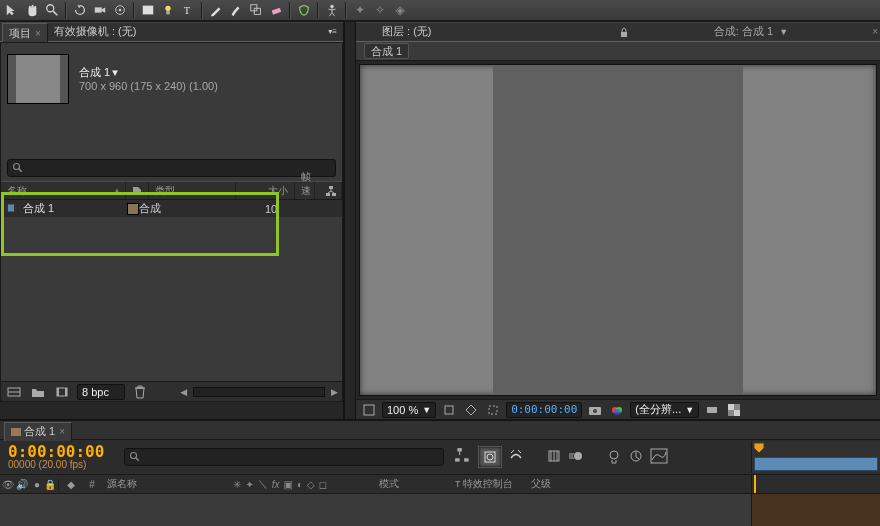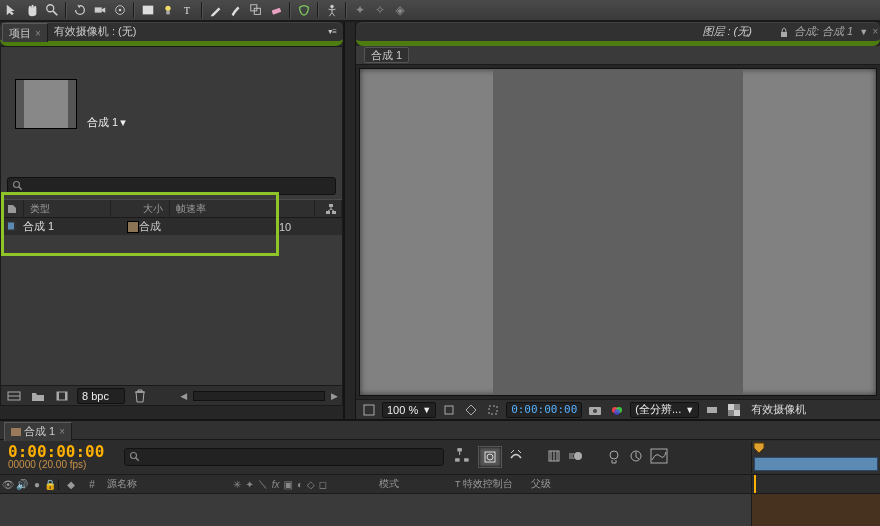--- a/index.html
+++ b/index.html
@@ -57,58 +57,56 @@
   .right-col {
     flex: 1;
     display: flex;
     flex-direction: column;
   }
   .gap-col { width: 10px; background:#262626; border-right:1px solid #141414;}
   
   .tabs-bar {
     height: 19px;
     background: #313131;
-    border-bottom: 5px solid #4d7c0f;
+    border-bottom: 1px solid #4d7c0f;
     display: flex;
     align-items: center;
     padding: 0 2px;
     box-shadow: inset 0 1px 0 #404040;
-    border-radius: 7px;
   }
   .tab {
     height: 18px;
     display: flex;
     align-items: center;
     padding: 0 6px;
     color: #ccc;
     position: relative;
   }
   .tab.active {
     background: #3a3a3a;
     border-top: 1px solid #5a5a5a;
     border-left: 1px solid #5a5a5a;
     border-right: 1px solid #1a1a1a;
     top: 1px;
   }
   .close-x { margin-left: 4px; color:#888; font-size:10px;}
-  .right-col .tabs-bar { justify-content: flex-end; font-style: italic; }
+  .right-col .tabs-bar { justify-content: space-between; }
   
   .project-panel {
     flex: 0 0 358px;
     display: flex;
     flex-direction: column;
     background: #3a3a3a;
     border: 1px solid #1a1a1a;
   }
   .proj-head {
     display: flex;
-    padding: 4px 14px;
+    padding: 4px 6px;
     height: 64px;
-    align-items:flex-end;
-    margin-top:14px;
+    align-items:center;
   }
   .thumb {
     width: 60px;
     height: 48px;
     background: #888;
     border: 1px solid #000;
     position: relative;
     overflow: hidden;
   }
   .thumb::before, .thumb::after {
@@ -453,35 +451,40 @@
       <div style="flex:1"></div>
       <div class="tri" style="margin-right:4px">▾≡</div>
     </div>
 
     <div class="project-panel">
 
       <div class="proj-head">
         <div class="thumb"></div>
         <div class="proj-meta">
           <div class="title"><span>合成 1</span><span class="dd">▾</span></div>
+          <div>700 x 960  (175 x 240) (1.00)</div>
         </div>
       </div>
       <div style="height:40px"></div>
 
       <div class="search-bar">
         <svg width="12" height="12" viewBox="0 0 16 16">
             <circle cx="6" cy="6" r="4" stroke="#888" fill="none" stroke-width="1.5"></circle>
             <line x1="9" y1="9" x2="13" y2="13" stroke="#888" stroke-width="2"></line>
           </svg>
         <input type="text" style="">
       </div>
 
       <div class="hi-box"></div>
 
       <div class="col-headers">
+        <div style="width:118px">
+            <span>名称</span>
+            <span style="position:absolute;right:4px;color:#777;font-size:8px">▲</span>
+          </div>
         <div style="width:16px">
             <svg width="10" height="10" viewBox="0 0 10 10">
               <path d="M1 1 L6 1 L9 4 L9 9 L1 9 Z" fill="#999"></path>
             </svg>
           </div>
         <div style="width:80px">类型</div>
         <div style="width:46px;justify-content:flex-end;padding-right:6px">大小</div>
         <div style="flex:1">帧速率</div>
         <div style="width:20px;justify-content:center">
             <svg width="12" height="12" viewBox="0 0 12 12">
@@ -501,21 +504,21 @@
                 <rect x="1" y="2" width="10" height="8" fill="#5b8bb5" stroke="#333"></rect>
                 <rect x="1" y="2" width="2" height="8" fill="#333"></rect>
                 <rect x="9" y="2" width="2" height="8" fill="#333"></rect>
               </svg></div>
           <div style="width:100px;color:#ddd">合成 1</div>
           <div style="width:16px">
               <div class="swatch"></div>
             </div>
           <div style="width:80px;color:#ccc">合成</div>
           <div style="width:46px"></div>
-          <div style="width:40px;text-align:center;color:#ccc">10</div>
+          <div style="width:40px;text-align:left;color:#ccc">10</div>
         </div>
       </div>
 
       <div class="proj-footer">
         <div class="fbtn">
             <svg width="14" height="12" viewBox="0 0 14 12">
               <rect x="1" y="2" width="12" height="8" fill="none" stroke="#aaa"></rect>
               <line x1="1" y1="6" x2="13" y2="6" stroke="#aaa"></line>
             </svg>
           </div>
@@ -614,21 +617,20 @@
             <rect x="1" y="3" width="10" height="6" fill="#aaa"></rect>
           </svg>
         </div>
       <div class="fbtn">
           <svg width="12" height="12" viewBox="0 0 12 12">
             <rect width="12" height="12" fill="#888"></rect>
             <rect x="0" y="0" width="6" height="6" fill="#ccc"></rect>
             <rect x="6" y="6" width="6" height="6" fill="#ccc"></rect>
           </svg>
         </div>
-      <div style="flex:1;color:#ddd;padding-left:4px">有效摄像机</div>
     </div>
   </div>
 </div>
 
 <div class="timeline">
   <div class="tl-tabs">
     <div class="tab active">
       <svg width="10" height="10" viewBox="0 0 10 10" style="margin-right:3px">
           <rect x="0" y="1" width="10" height="8" fill="#9a7a5a"></rect>
         </svg>

